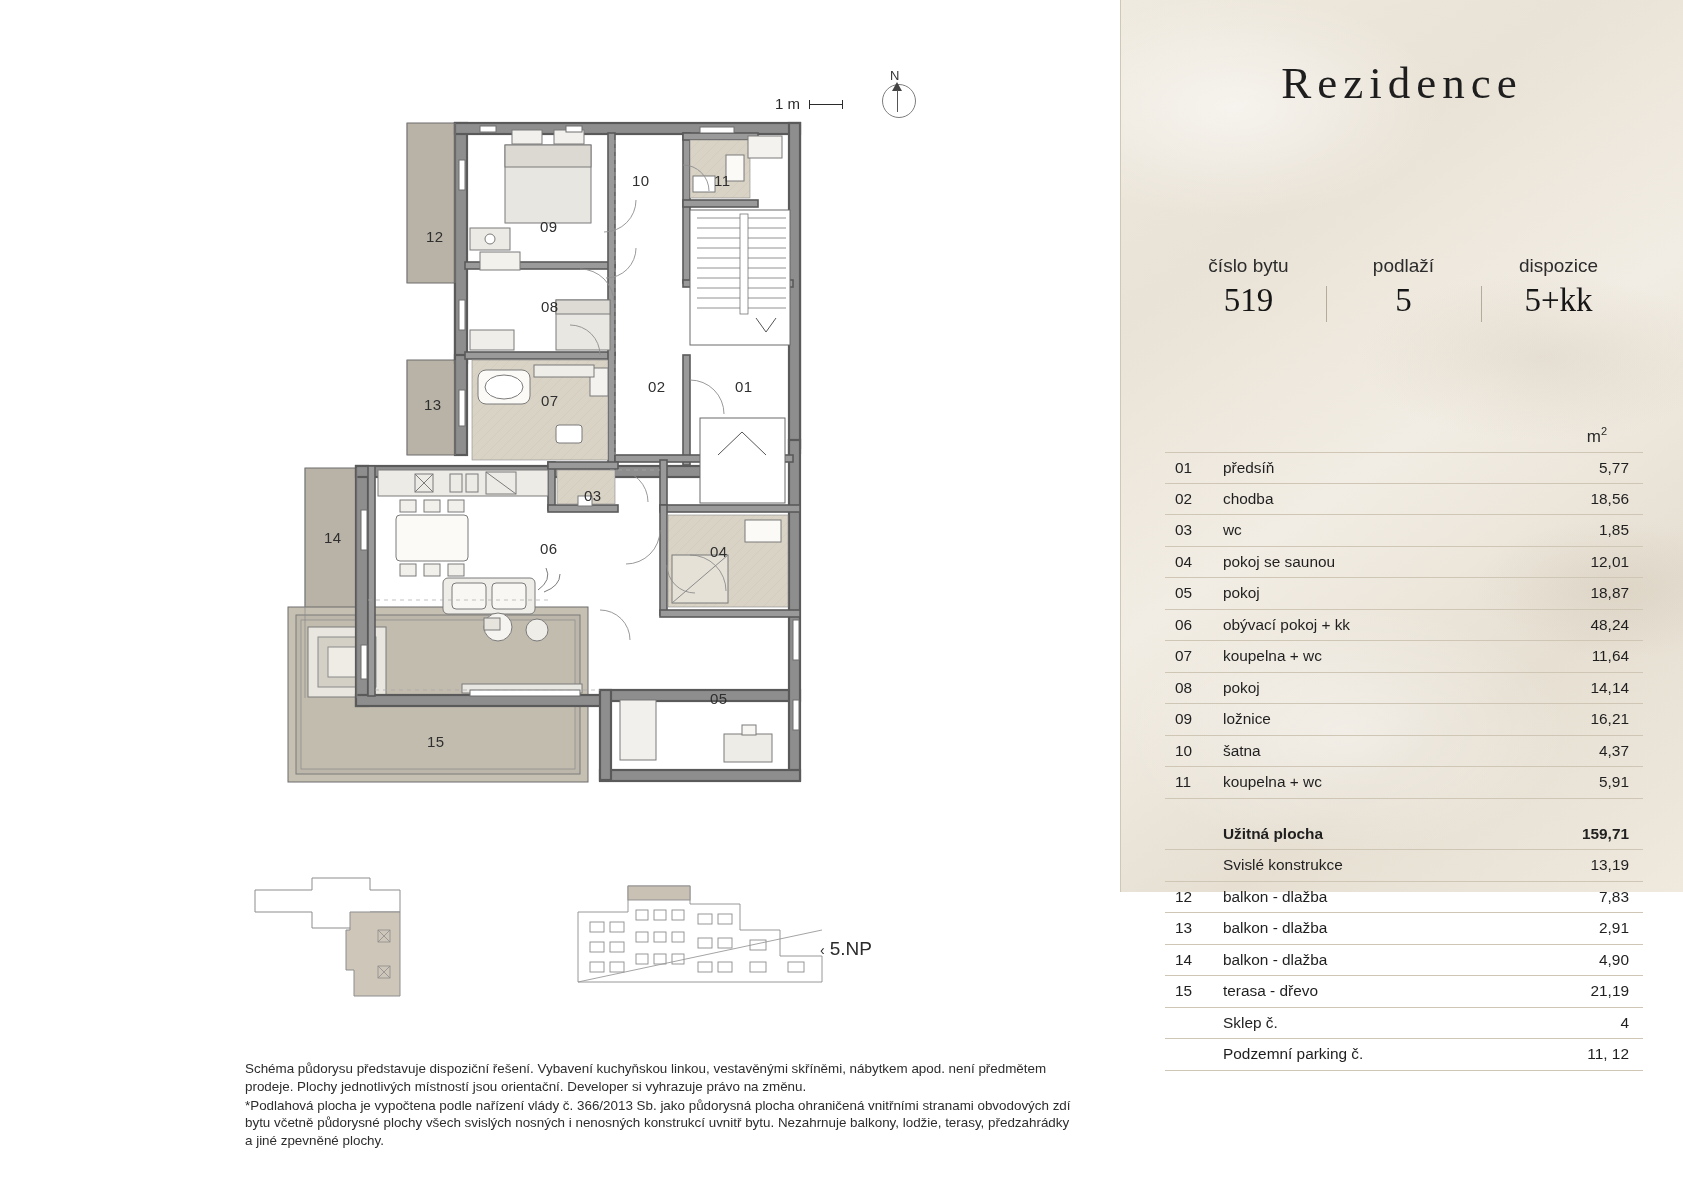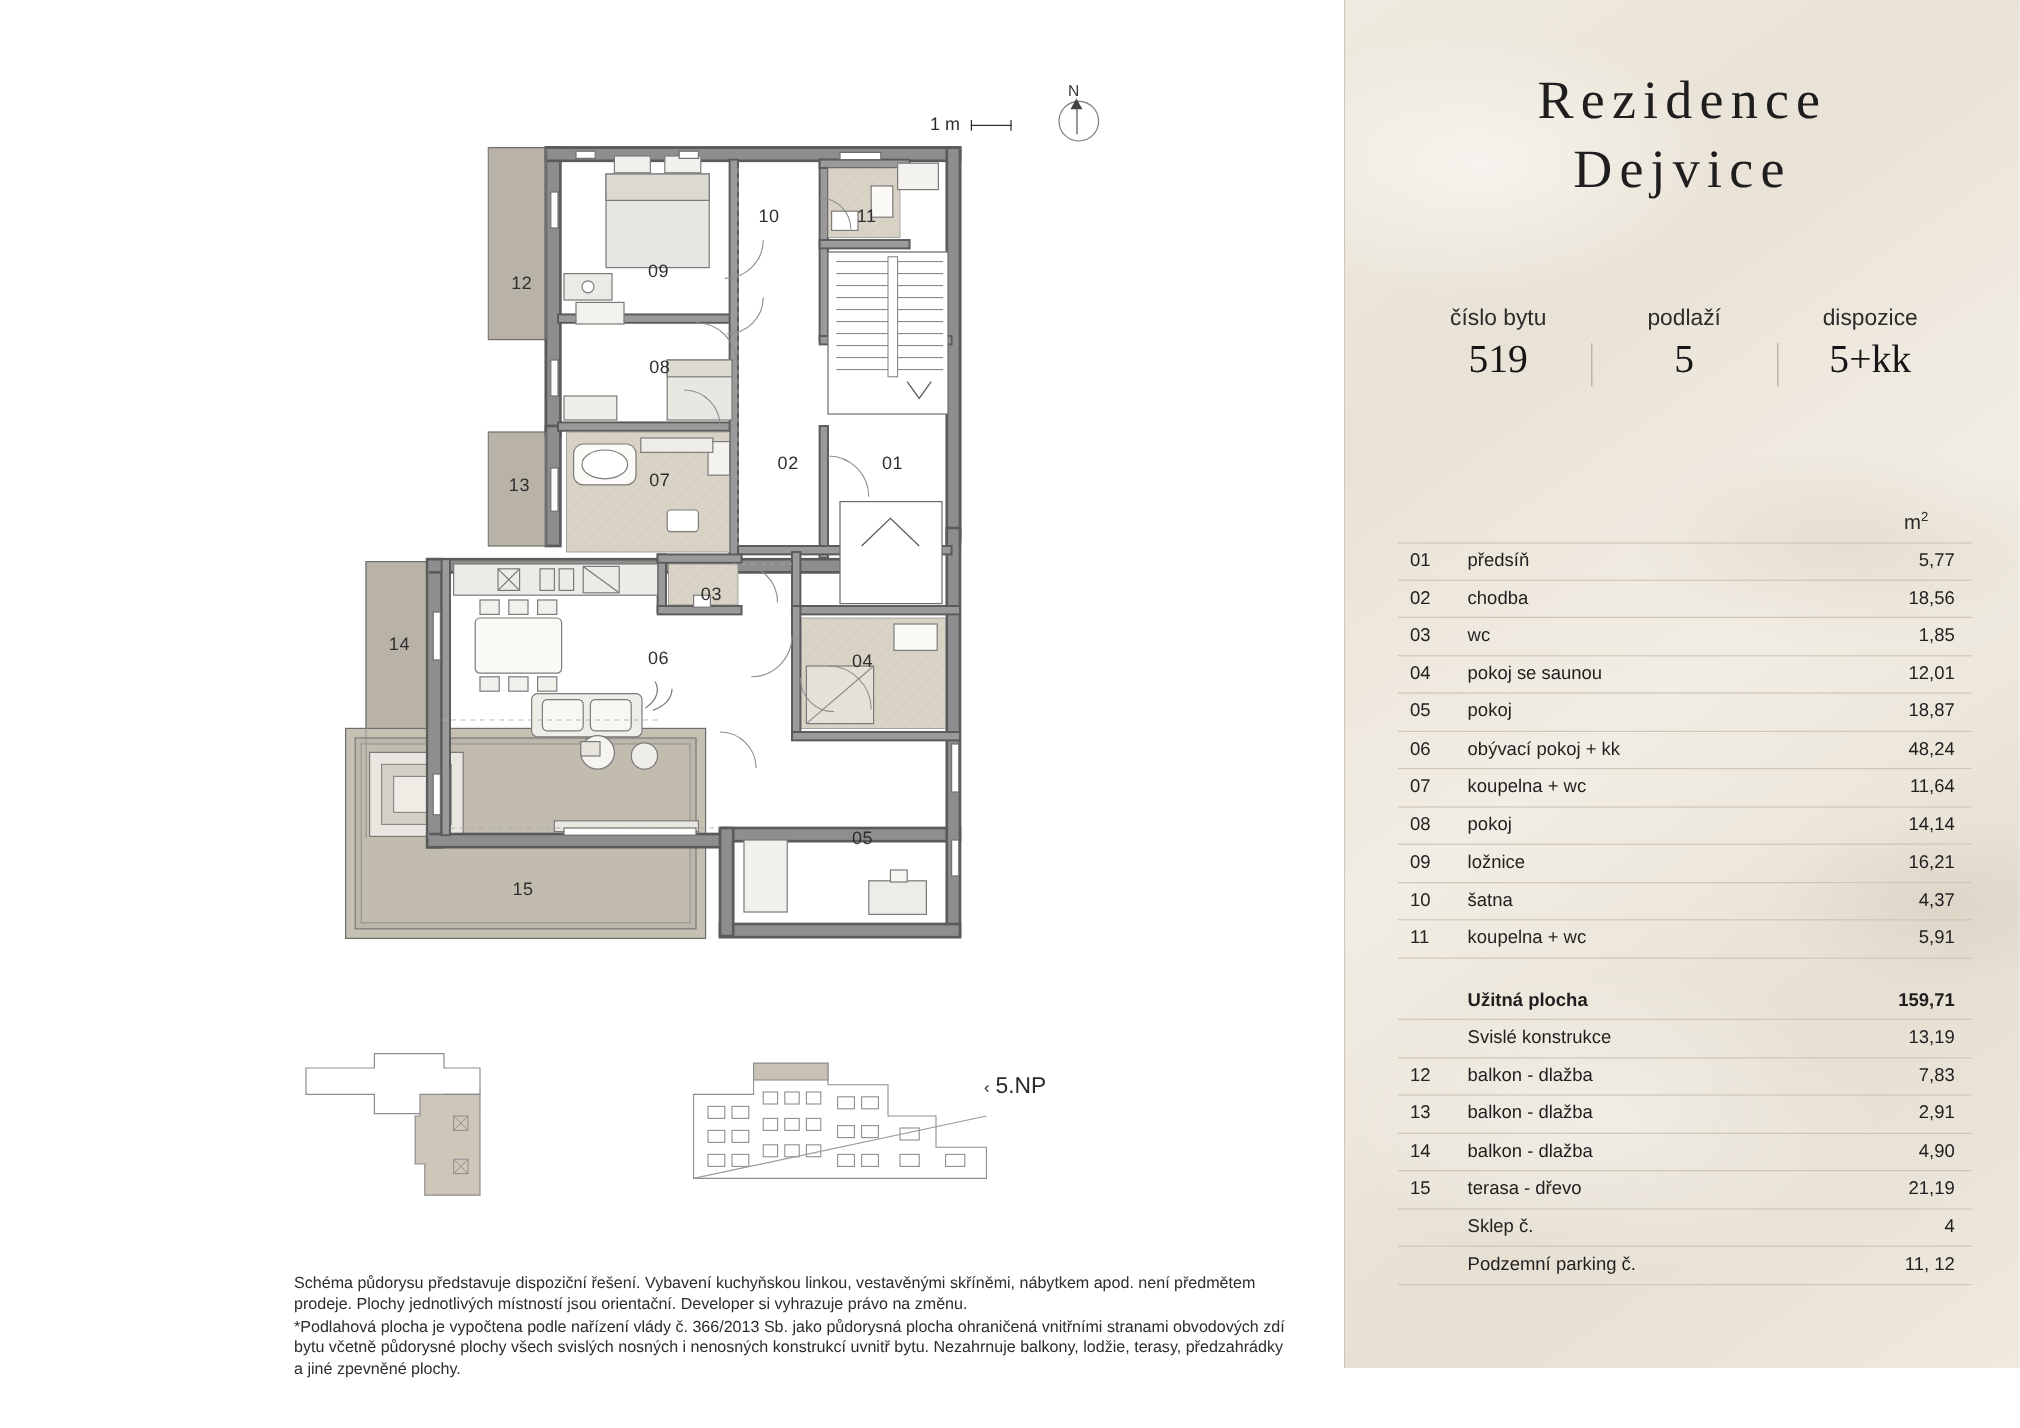--- a/index.html
+++ b/index.html
@@ -48,41 +48,41 @@
 
   .room-num {
     position: absolute; font-size: 15px; color: #2f2f2f; font-family: "Liberation Sans", sans-serif;
     letter-spacing: 0.5px;
   }
 
   
   #key-plan { position: absolute; left: 250px; top: 870px; width: 230px; height: 130px; }
   #section-view { position: absolute; left: 570px; top: 870px; width: 260px; height: 120px; }
   #np-label {
-    position: absolute; left: 820px; top: 895px; font-size: 19px; color: #2b2b2b; text-align: center;
+    position: absolute; left: 820px; top: 938px; font-size: 19px; color: #2b2b2b; text-align: center;
   }
   #np-label .chev { font-size: 14px; color: #2b2b2b; margin-right: 5px; }
 
   
   #logos { position: absolute; left: 70px; top: 1030px; width: 150px; height: 120px; text-align: center; }
   #logos .immo-mark { width: 66px; height: 44px; margin: 0 auto; position: relative; }
   #logos .immo-name { font-size: 21px; font-weight: bold; letter-spacing: 1px; color: #1d1d1d; margin-top: 2px;}
   #logos .immo-sub { font-size: 9px; letter-spacing: 3px; color: #1d1d1d; }
   #logos .lexxus { font-size: 21px; font-weight: bold; letter-spacing: 2px; color: #1d1d1d; margin-top: 20px; line-height: 1.12; }
 
   
   #disclaimer {
     position: absolute; left: 245px; top: 1060px; width: 830px;
     font-size: 13.4px; line-height: 1.33; color: #2d2d2d;
   }
   #disclaimer p { margin: 0 0 1px 0; }
 
   
   #info-panel {
-    position: absolute; right: 0; top: 0; width: 563px; height: 1140px;
+    position: absolute; right: 0; top: 0; width: 563px; height: 892px;
     background: linear-gradient(145deg,#efeadf 0%, #e9e2d6 25%, #f2ede4 50%, #e6dfd2 75%, #efe9de 100%);
     border-left: 1px solid #cfc7b8;
   }
   #info-panel:before {
     content:""; position:absolute; inset:0;
     background:
       radial-gradient(ellipse 300px 160px at 20% 12%, rgba(255,255,255,.55), rgba(255,255,255,0) 70%),
       radial-gradient(ellipse 260px 120px at 75% 40%, rgba(214,204,188,.45), rgba(255,255,255,0) 70%),
       radial-gradient(ellipse 320px 180px at 40% 82%, rgba(255,255,255,.4), rgba(255,255,255,0) 70%),
       radial-gradient(ellipse 200px 100px at 88% 66%, rgba(205,193,175,.35), rgba(255,255,255,0) 70%);
@@ -411,21 +411,20 @@
   <div id="disclaimer">
     <p>Schéma půdorysu představuje dispoziční řešení. Vybavení kuchyňskou linkou, vestavěnými skříněmi, nábytkem apod. není předmětem prodeje. Plochy jednotlivých místností jsou orientační. Developer si vyhrazuje právo na změnu.</p>
     <p>*Podlahová plocha je vypočtena podle nařízení vlády č. 366/2013 Sb. jako půdorysná plocha ohraničená vnitřními stranami obvodových zdí bytu včetně půdorysné plochy všech svislých nosných i nenosných konstrukcí uvnitř bytu. Nezahrnuje balkony, lodžie, terasy, předzahrádky a jiné zpevněné plochy.</p>
   </div>
 </div>
 
 <div id="info-panel">
 
   <div id="brand">
     <div class="line1">Rezidence</div>
-    <div class="line2">Dejvice</div>
   </div>
 
   <div id="meta">
     <div class="heads">
       <div>číslo bytu</div>
       <div>podlaží</div>
       <div>dispozice</div>
     </div>
     <div class="vals">
       <div>519</div>

